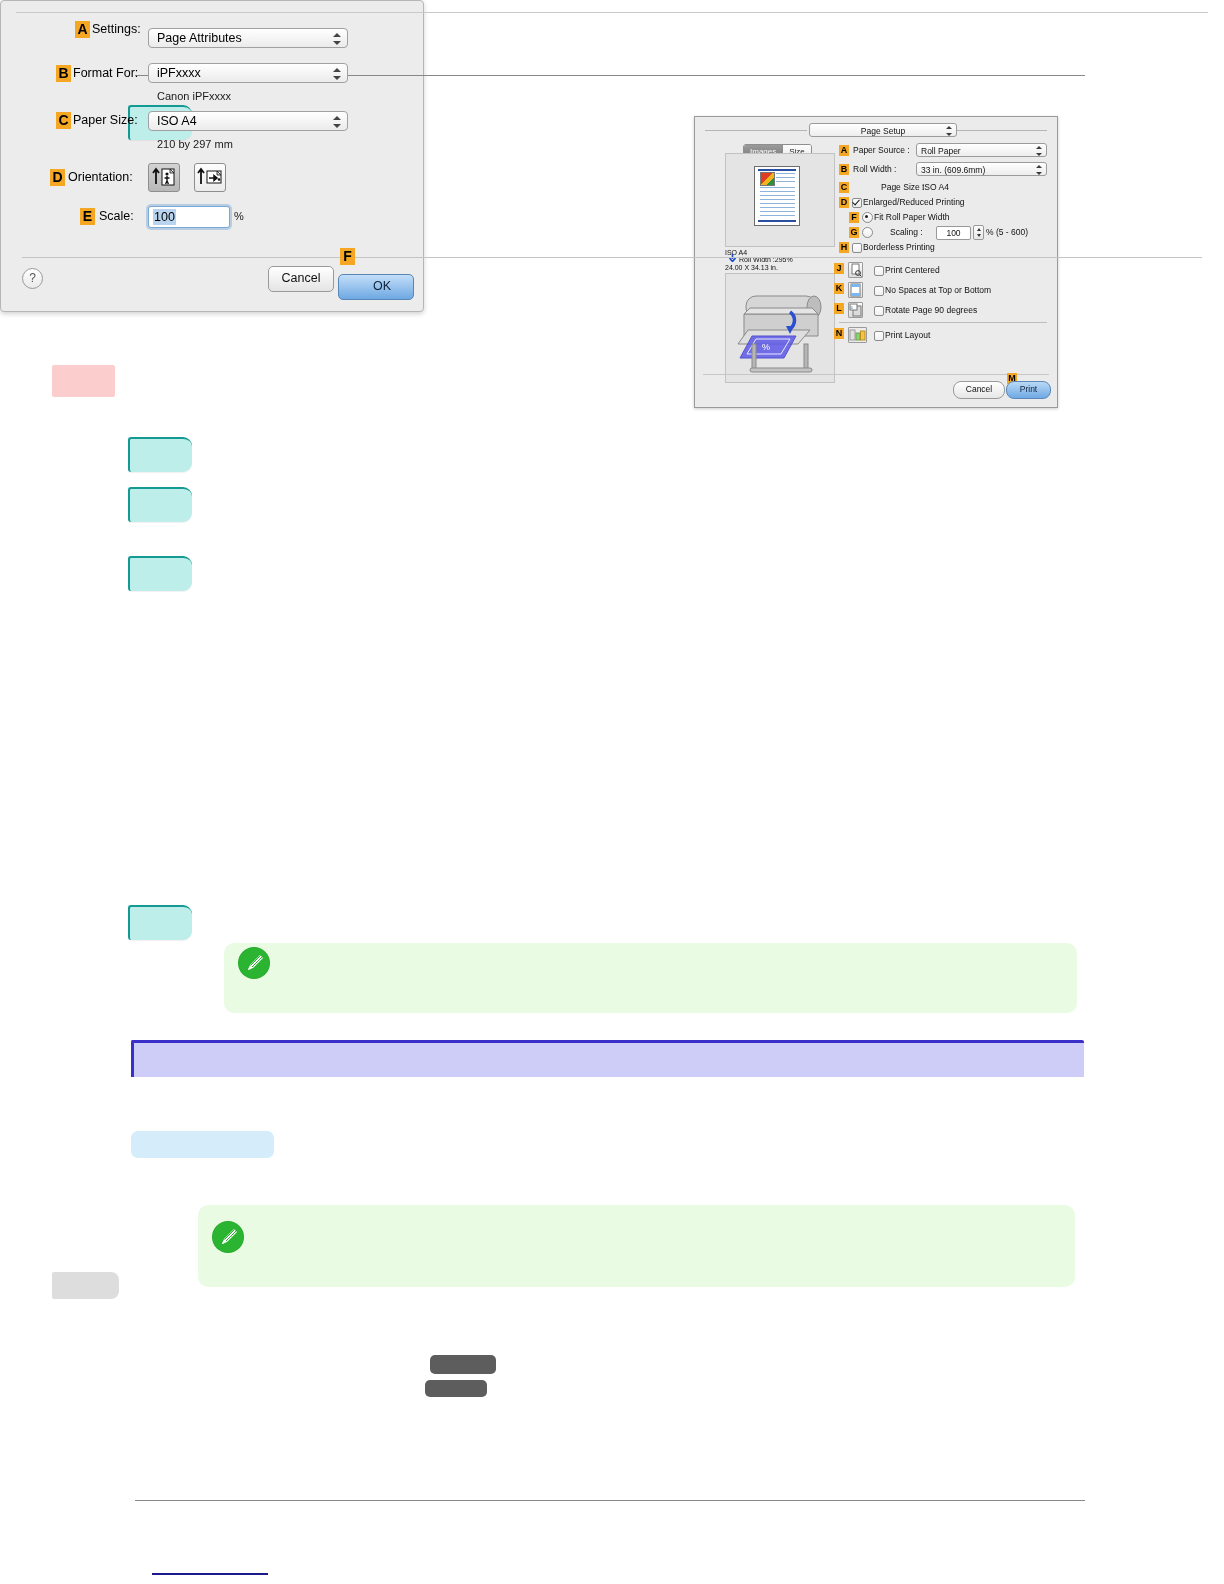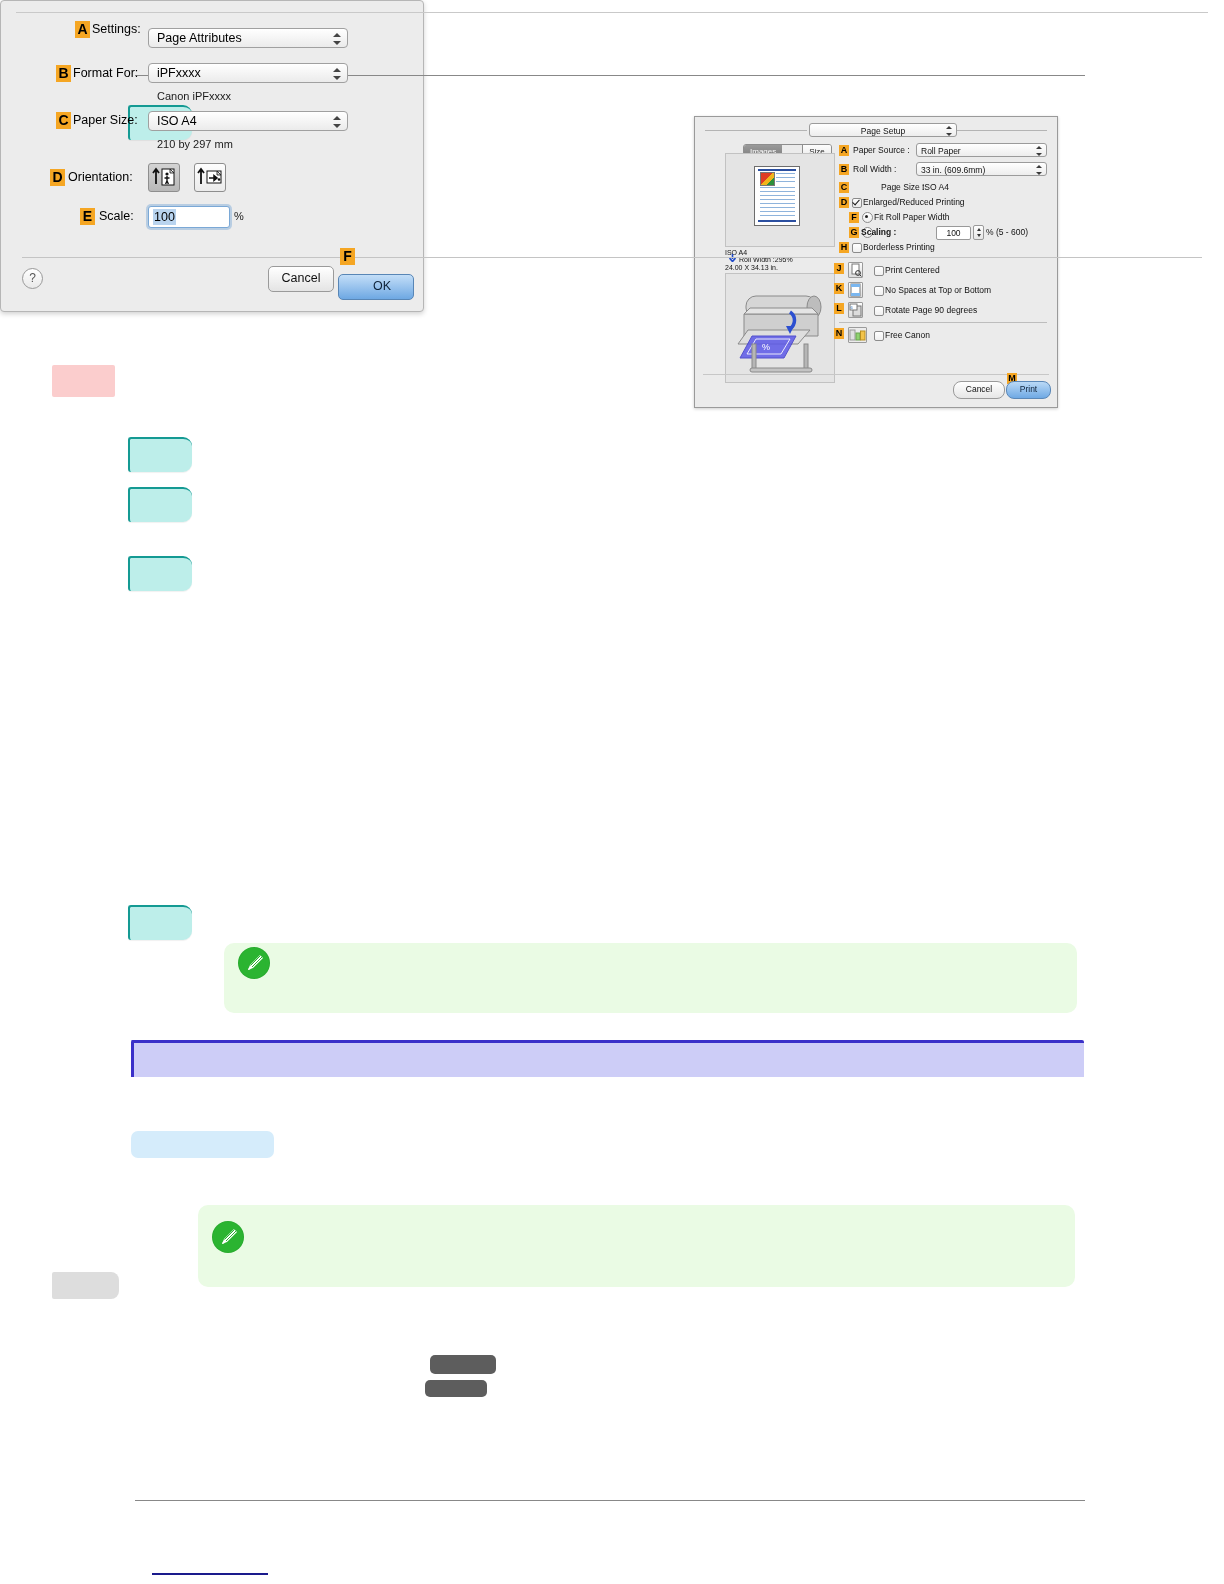--- a/index.html
+++ b/index.html
@@ -93,21 +93,21 @@
   
   .badge{
     position:absolute;background:#f5a623;color:#000;
     font-weight:bold;font-size:9px;line-height:11px;
     width:10px;height:11px;text-align:center;
   }
 
   .lbl{position:absolute;white-space:nowrap;font-size:8.5px;line-height:11px;}
 
   
-  .tabset{position:absolute;display:flex;border:1px solid #8e8e8e;border-radius:3px;overflow:hidden;height:13px;gap:20px;}
+  .tabset{position:absolute;display:flex;border:1px solid #8e8e8e;border-radius:3px;overflow:hidden;height:13px;}
   .tabset div{font-size:8px;line-height:13px;padding:0 6px;text-align:center;}
   .tab-on{background:linear-gradient(#9a9a9a,#7c7c7c);color:#fff;}
   .tab-off{background:linear-gradient(#fdfdfd,#e9e9e9);color:#222;border-left:1px solid #8e8e8e;}
 
   .prev-panel{position:absolute;border:1px solid #c2c2c2;background:#e4e4e4;}
   .thumb{position:absolute;background:#fff;border:1px solid #6d6d6d;}
   .thumb .tline{position:absolute;height:1px;background:#8fb4dc;left:5px;right:4px;}
   .thumb .tbar{position:absolute;left:3px;right:3px;height:2px;background:#2b4fa0;}
   .thumb .timg{position:absolute;left:5px;top:5px;width:13px;height:12px;background:
       linear-gradient(135deg,#e03c24 0%,#e03c24 45%,#f0b41c 45%,#f0b41c 70%,#2c8f3c 70%);
@@ -314,21 +314,21 @@
       <div class="badge" style="left:136px;top:74px;">D</div>
       <div class="cb on" style="left:149px;top:75px;"></div>
       <div class="lbl" style="left:160px;top:74px;text-align:center;">Enlarged/Reduced Printing</div>
 
       <div class="badge" style="left:146px;top:89px;">F</div>
       <div class="rb on" style="left:159px;top:89px;"></div>
       <div class="lbl" style="left:171px;top:89px;">Fit Roll Paper Width</div>
 
       <div class="badge" style="left:146px;top:104px;">G</div>
       <div class="rb" style="left:159px;top:104px;"></div>
-      <div class="lbl" style="left:158px;top:104px;font-weight:bold;">Scaling :</div>
+      <div class="lbl" style="left:187px;top:104px;">Scaling :</div>
       <div class="txtfield" style="left:233px;top:103px;width:33px;">100</div>
       <div class="stepper" style="left:270px;top:102px;"></div>
       <div class="lbl" style="left:283px;top:104px;">% (5 - 600)</div>
 
       <div class="badge" style="left:136px;top:119px;">H</div>
       <div class="cb" style="left:149px;top:120px;"></div>
       <div class="lbl" style="left:160px;top:119px;">Borderless Printing</div>
 
       <div class="hsep" style="left:136px;top:134px;width:208px;"></div>
 
@@ -370,21 +370,21 @@
       <div class="badge" style="left:131px;top:205px;">N</div>
       <div class="mini-ico" style="left:145px;top:204px;width:17px;">
         <svg width="17" height="14" viewBox="0 0 17 14">
             <rect x="0" y="0" width="17" height="14" fill="#ececec"></rect>
             <rect x="1" y="2" width="5" height="10" fill="#e0e0e0" stroke="#9a9a9a"></rect>
             <rect x="7" y="5" width="4" height="7" fill="#8fd26f" stroke="#6aa450"></rect>
             <rect x="11.5" y="3" width="4.5" height="9" fill="#f3c44a" stroke="#b98f20"></rect>
           </svg>
       </div>
       <div class="cb" style="left:171px;top:208px;"></div>
-      <div class="lbl" style="left:182px;top:207px;">Free Canon</div>
+      <div class="lbl" style="left:182px;top:207px;">Print Layout</div>
 
       <div class="hsep" style="left:0;top:251px;width:346px;background:#c7c7c7;"></div>
       <div class="btn" style="left:250px;top:258px;width:50px;">Cancel</div>
       <div class="badge" style="left:304px;top:250px;">M</div>
       <div class="btn primary" style="left:303px;top:258px;width:43px;">Print</div>
 
     </div>
   </div>
 
   <div id="page-attr-dialog">

